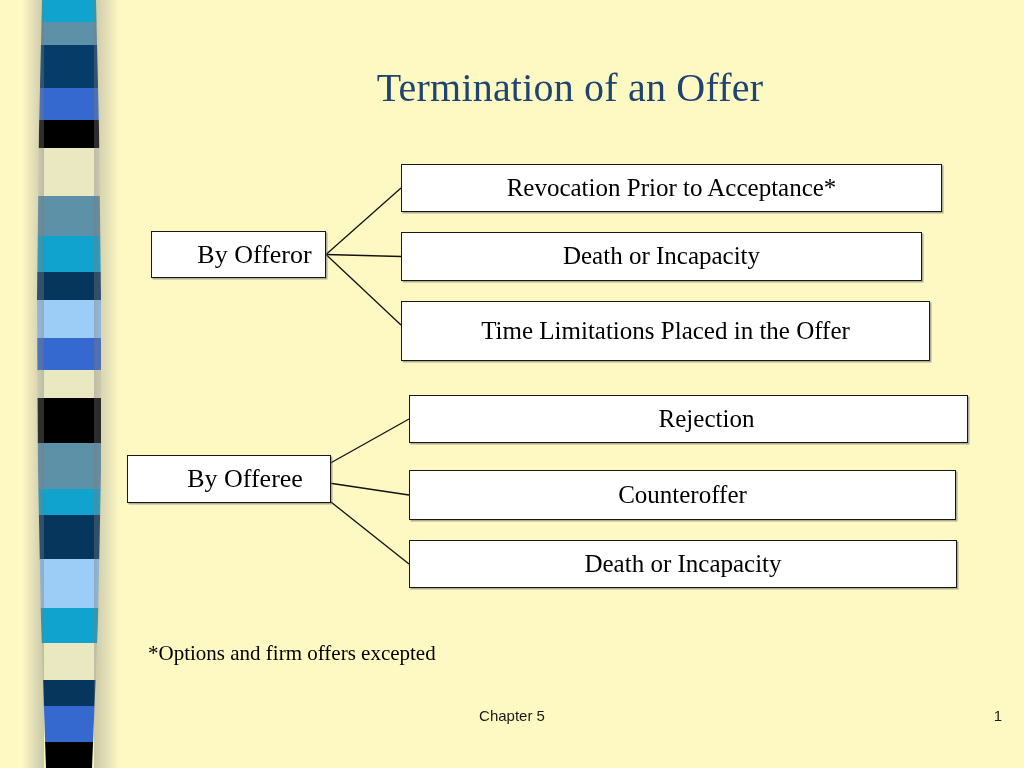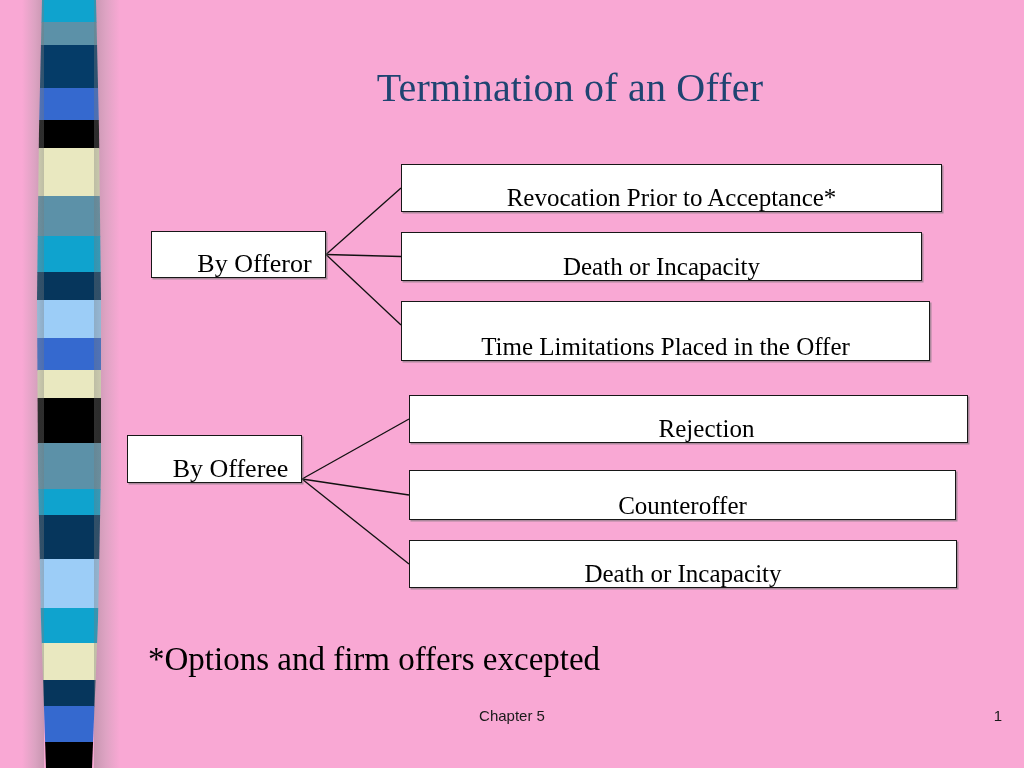--- a/index.html
+++ b/index.html
@@ -8,21 +8,21 @@
     padding: 0;
     background: #ffffff;
   }
   body {
     font-family: "Liberation Serif", "DejaVu Serif", serif;
   }
   #slide {
     position: relative;
     width: 1024px;
     height: 768px;
-    background: #f9a8d4;
+    background: #fef9c3;
     overflow: hidden;
   }
 
   
   #left-band {
     position: absolute;
     left: 0;
     top: 0;
     width: 130px;
     height: 768px;
@@ -66,40 +66,40 @@
     top: 0;
     width: 1024px;
     height: 768px;
   }
   .node {
     position: absolute;
     box-sizing: border-box;
     background: #ffffff;
     border: 1.4px solid #171717;
     display: flex;
-    align-items: flex-end;
+    align-items: center;
     justify-content: center;
     font-family: "Liberation Serif", "DejaVu Serif", serif;
     color: #000000;
     font-size: 25px;
     line-height: 1.05;
     white-space: nowrap;
     box-shadow: 1.5px 1.5px 0 rgba(110,110,110,0.55);
   }
   .node.parent {
     font-size: 26px;
     padding-left: 32px;
   }
 
   
   #footnote {
     position: absolute;
     left: 148px;
     top: 641px;
-    font-size: 33px;
+    font-size: 21px;
     color: #000000;
     font-family: "Liberation Serif", "DejaVu Serif", serif;
     white-space: nowrap;
   }
   #footer-chapter {
     position: absolute;
     left: 0;
     top: 707px;
     width: 1024px;
     text-align: center;
@@ -175,21 +175,21 @@
         </div>
         <div class="node child" style="left: 401px; top: 164px; width: 541px; height: 48px;">
           <span>Revocation Prior to Acceptance*</span>
         </div>
         <div class="node child" style="left: 401px; top: 232px; width: 521px; height: 49px;">
           <span>Death or Incapacity</span>
         </div>
         <div class="node child" style="left: 401px; top: 301px; width: 529px; height: 60px;">
           <span>Time Limitations Placed in the Offer</span>
         </div>
-        <div class="node parent" style="left: 127px; top: 435px; width: 175px; height: 48px;">
+        <div class="node parent" style="left: 127px; top: 455px; width: 204px; height: 48px;">
           <span>By Offeree</span>
         </div>
         <div class="node child" style="left: 409px; top: 395px; width: 559px; height: 48px; padding-left: 36px;">
           <span>Rejection</span>
         </div>
         <div class="node child" style="left: 409px; top: 470px; width: 547px; height: 50px;">
           <span>Counteroffer</span>
         </div>
         <div class="node child" style="left: 409px; top: 540px; width: 548px; height: 48px;">
           <span>Death or Incapacity</span>

